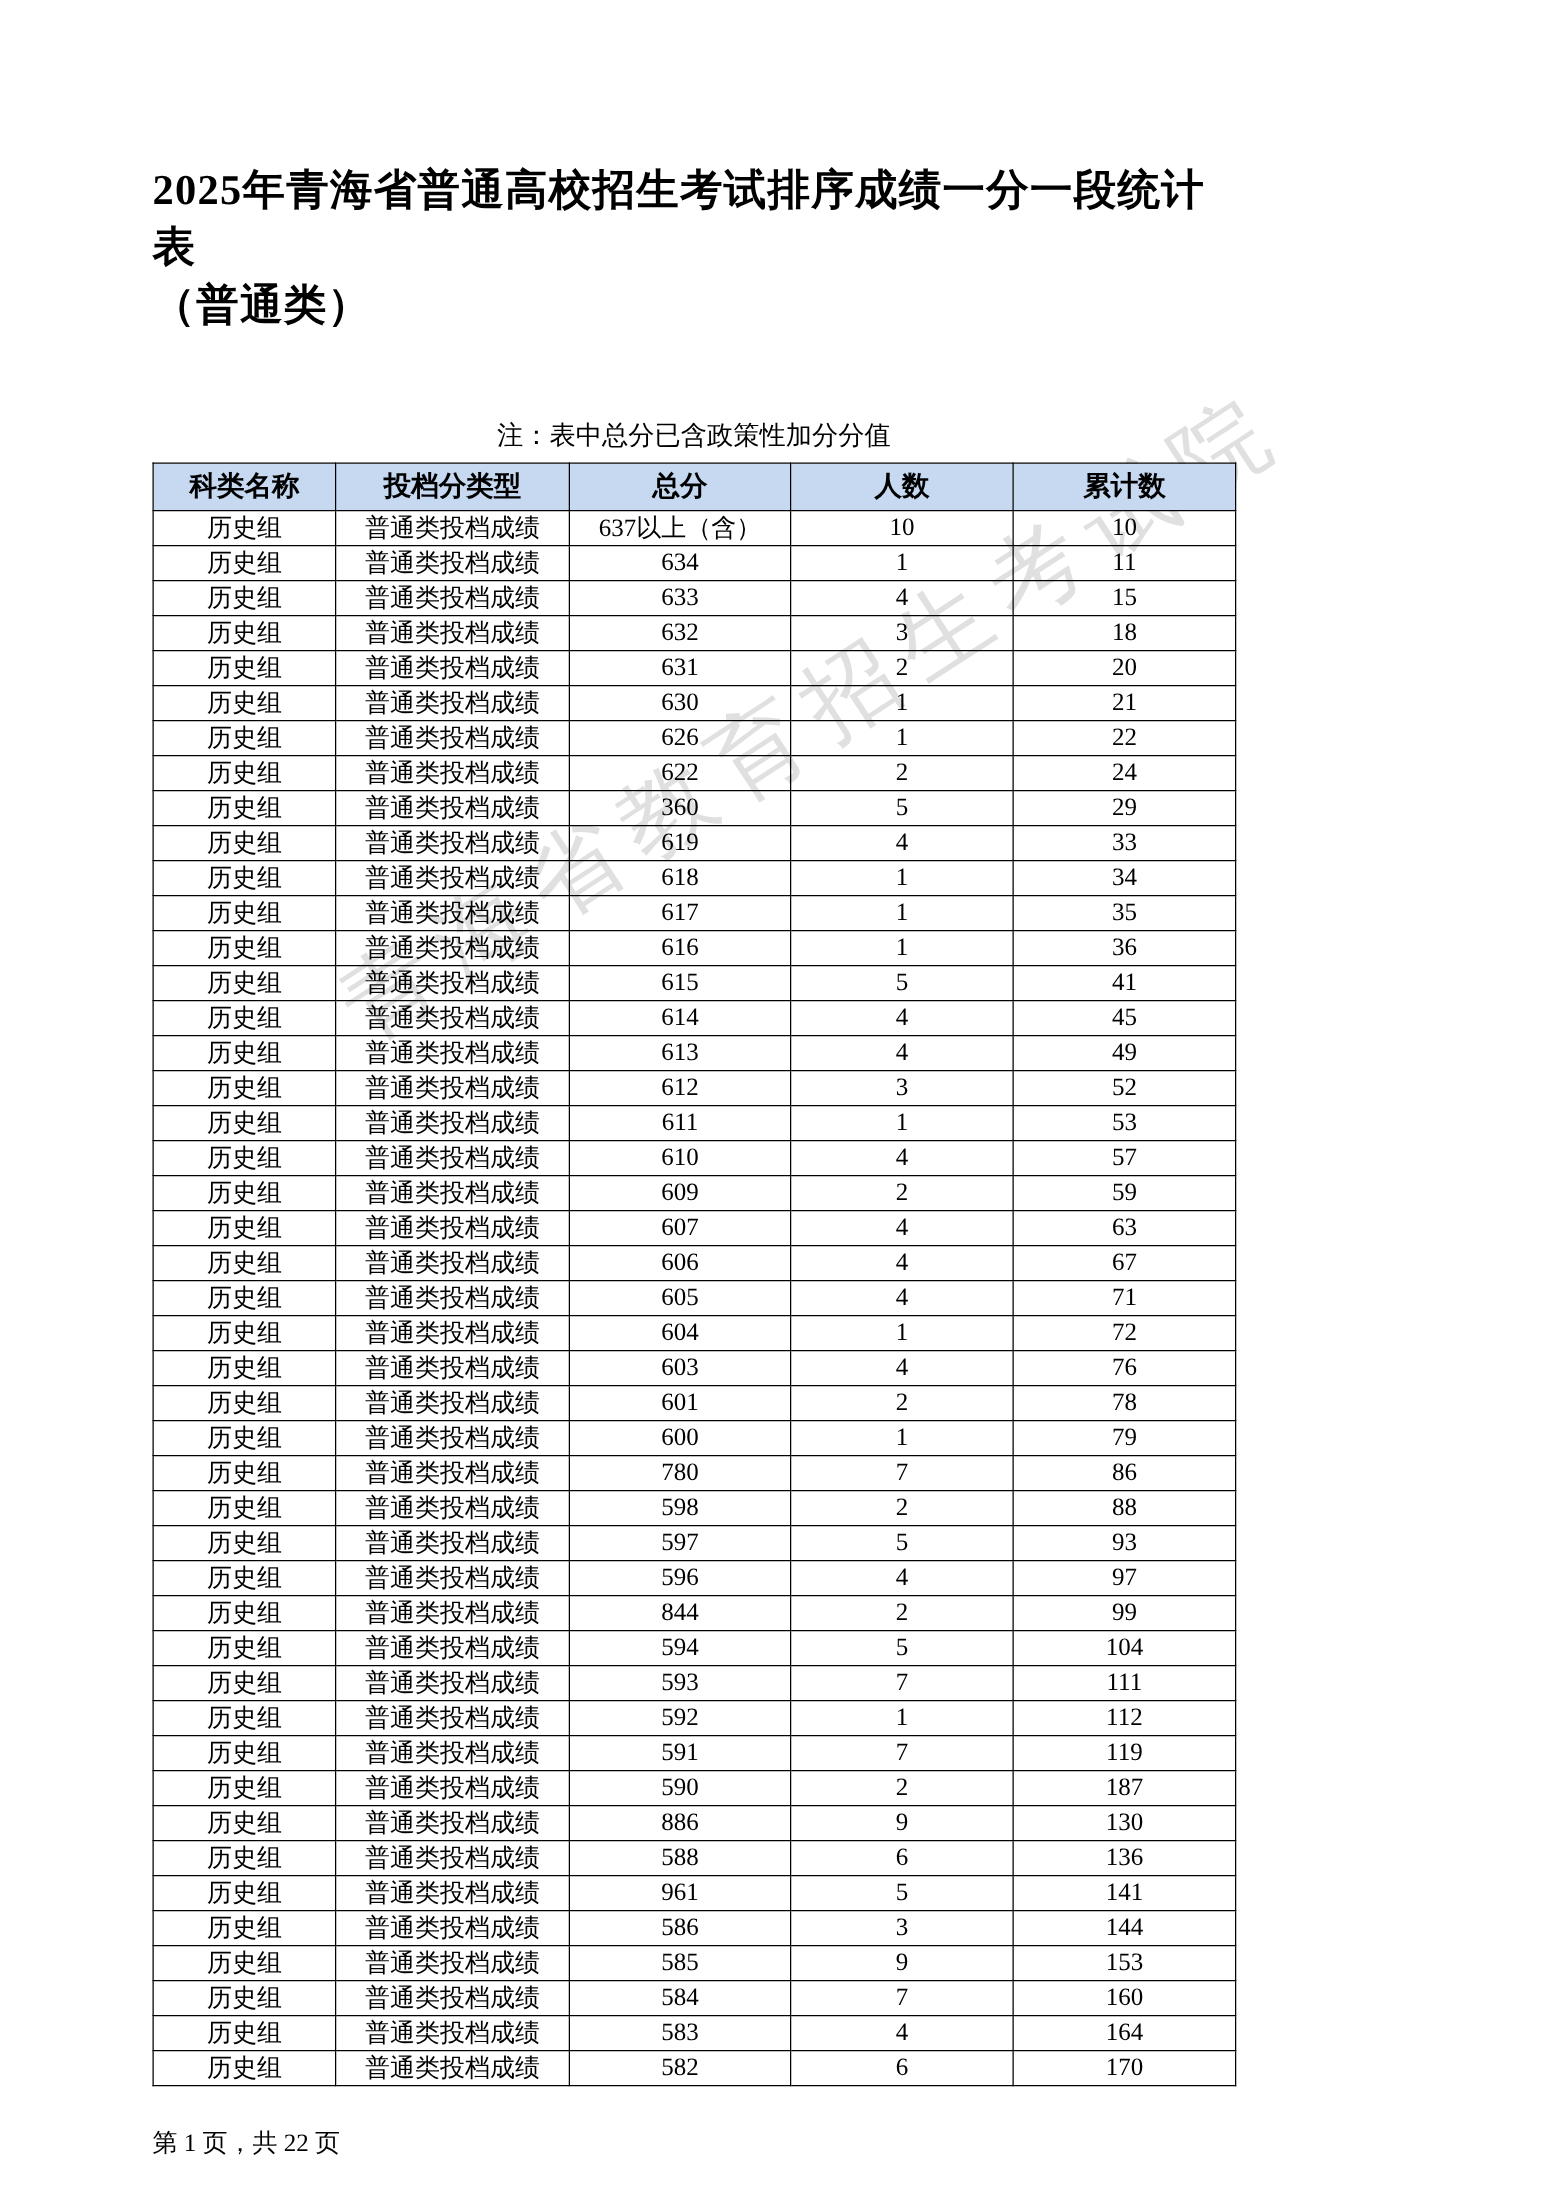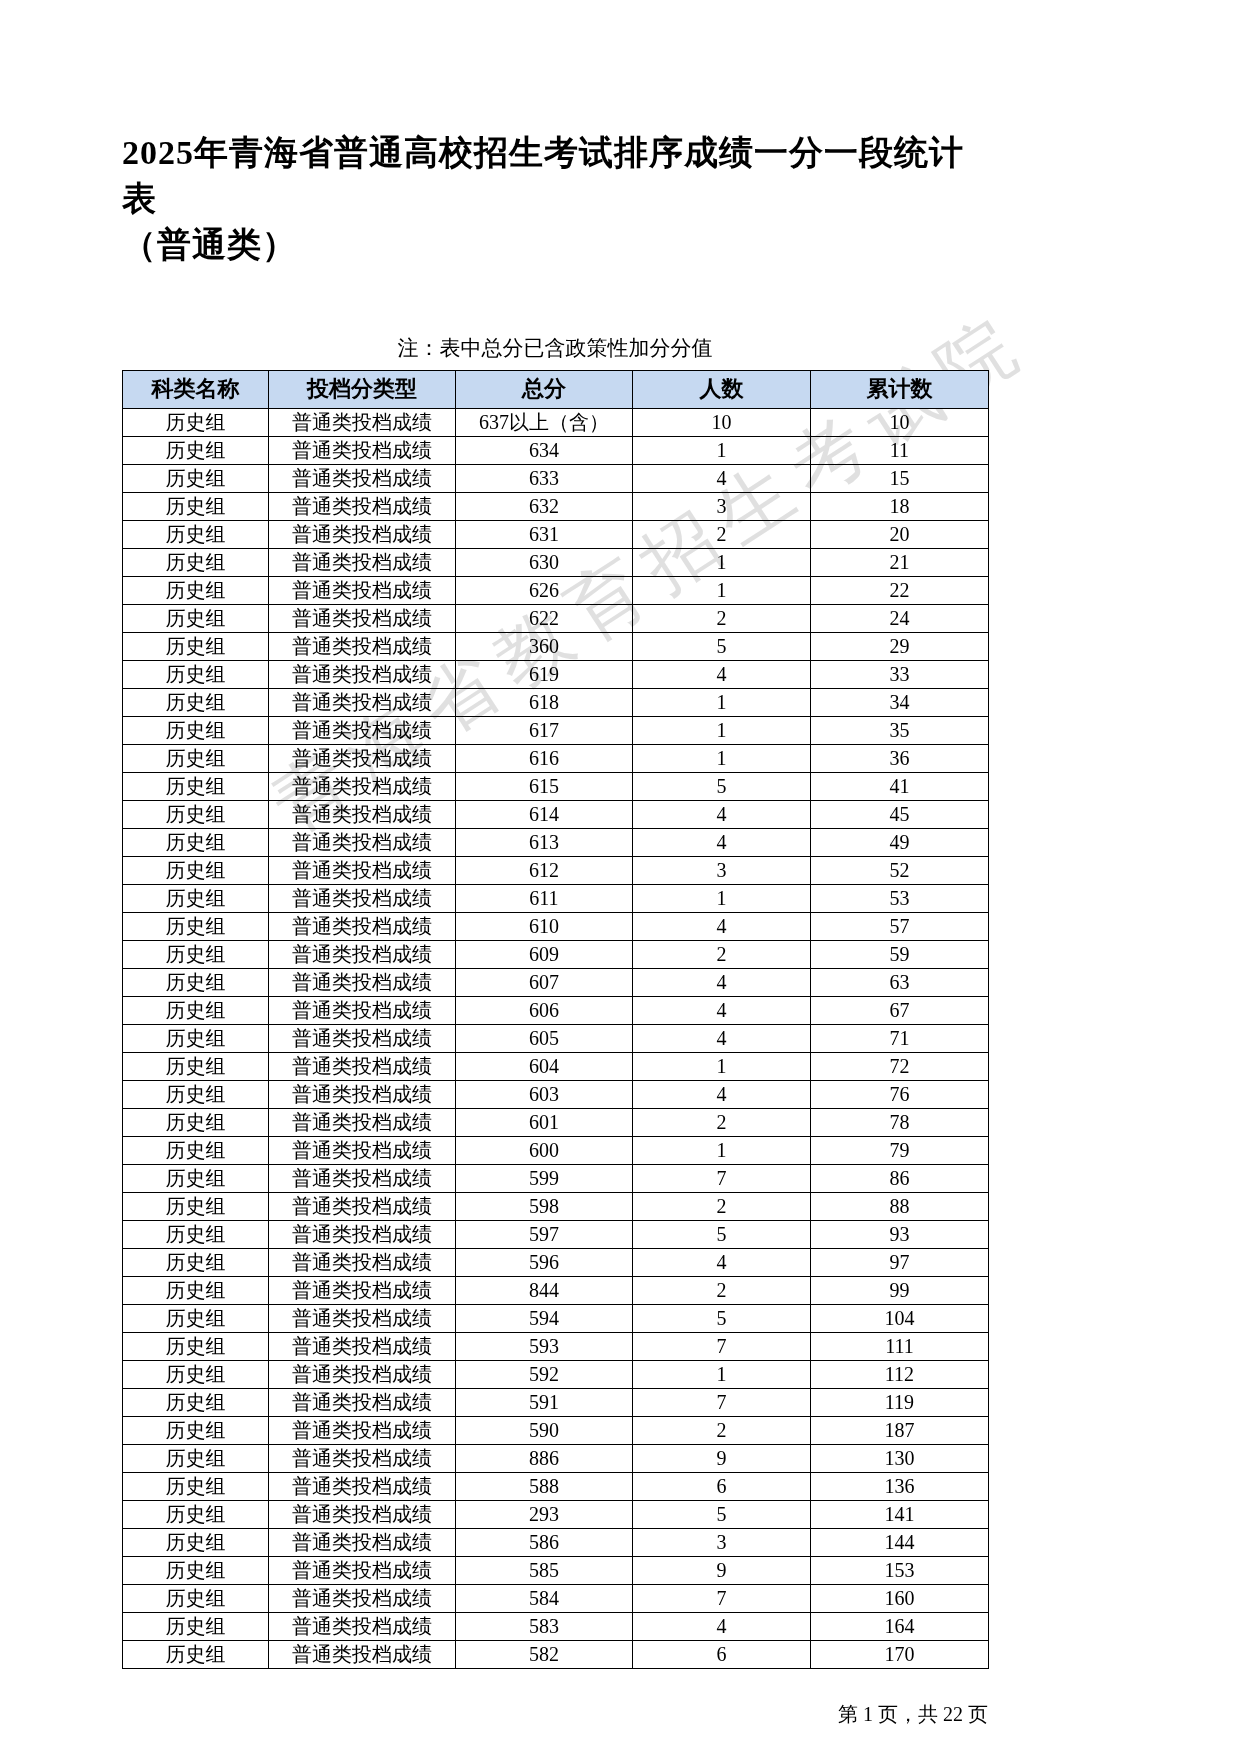--- a/index.html
+++ b/index.html
@@ -81,21 +81,21 @@
   }
   .col-cat   { width: 146px; }
   .col-type  { width: 187px; }
   .col-score { width: 177px; }
   .col-num   { width: 178px; }
   .col-cum   { width: 178px; }
   .footer {
     position: relative;
     z-index: 1;
     margin-top: 32px;
-    text-align: right;
+    text-align: left;
     font-size: 20px;
   }
 </style>
 </head>
 <body>
 
 <div class="page">
 
   <div class="watermark">青海省教育招生考试院</div>
 
@@ -311,21 +311,21 @@
           <tr>
             <td>历史组</td>
             <td>普通类投档成绩</td>
             <td>600</td>
             <td>1</td>
             <td>79</td>
           </tr>
           <tr>
             <td>历史组</td>
             <td>普通类投档成绩</td>
-            <td>599</td>
+            <td>780</td>
             <td>7</td>
             <td>86</td>
           </tr>
           <tr>
             <td>历史组</td>
             <td>普通类投档成绩</td>
             <td>598</td>
             <td>2</td>
             <td>88</td>
           </tr>
@@ -395,21 +395,21 @@
           <tr>
             <td>历史组</td>
             <td>普通类投档成绩</td>
             <td>588</td>
             <td>6</td>
             <td>136</td>
           </tr>
           <tr>
             <td>历史组</td>
             <td>普通类投档成绩</td>
-            <td>293</td>
+            <td>961</td>
             <td>5</td>
             <td>141</td>
           </tr>
           <tr>
             <td>历史组</td>
             <td>普通类投档成绩</td>
             <td>586</td>
             <td>3</td>
             <td>144</td>
           </tr>

